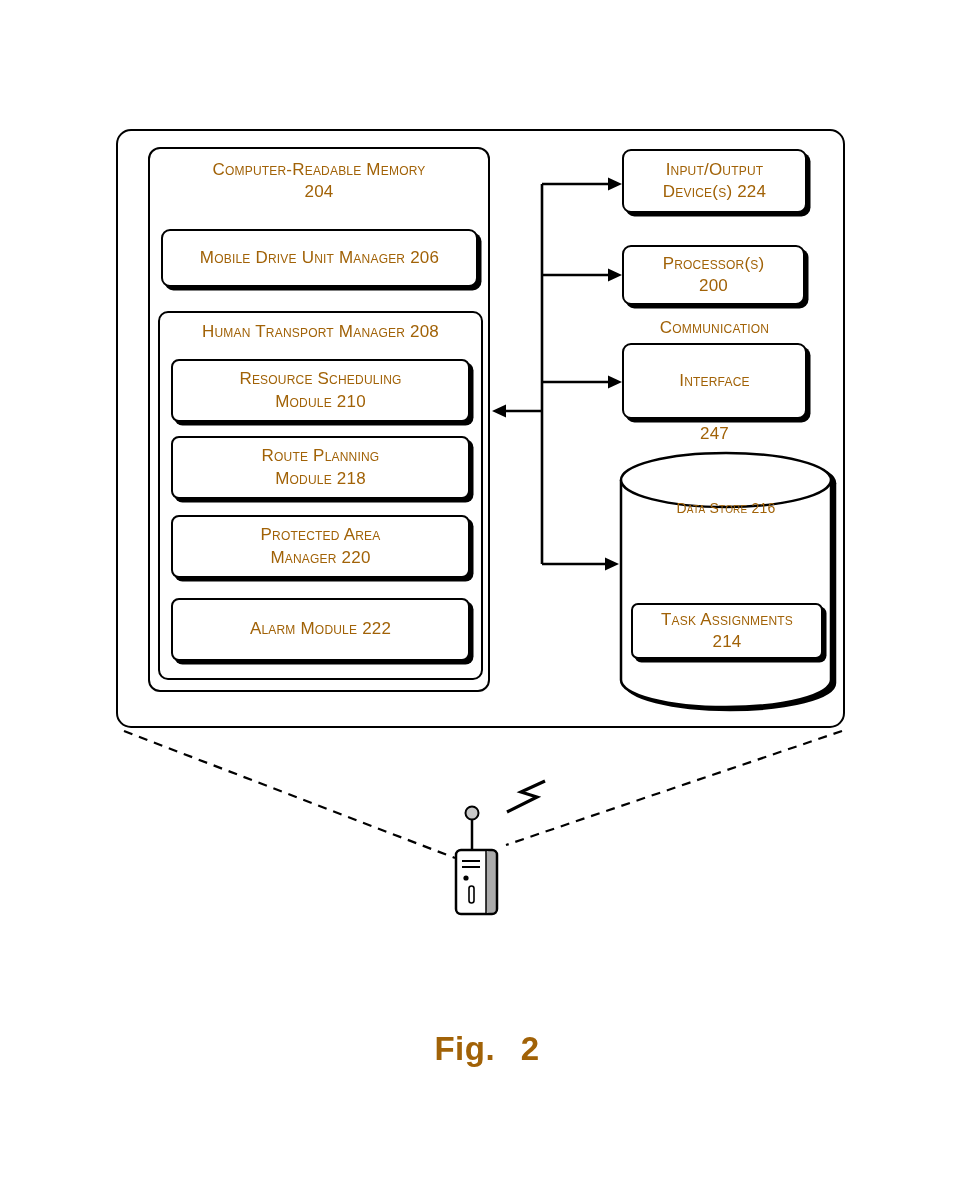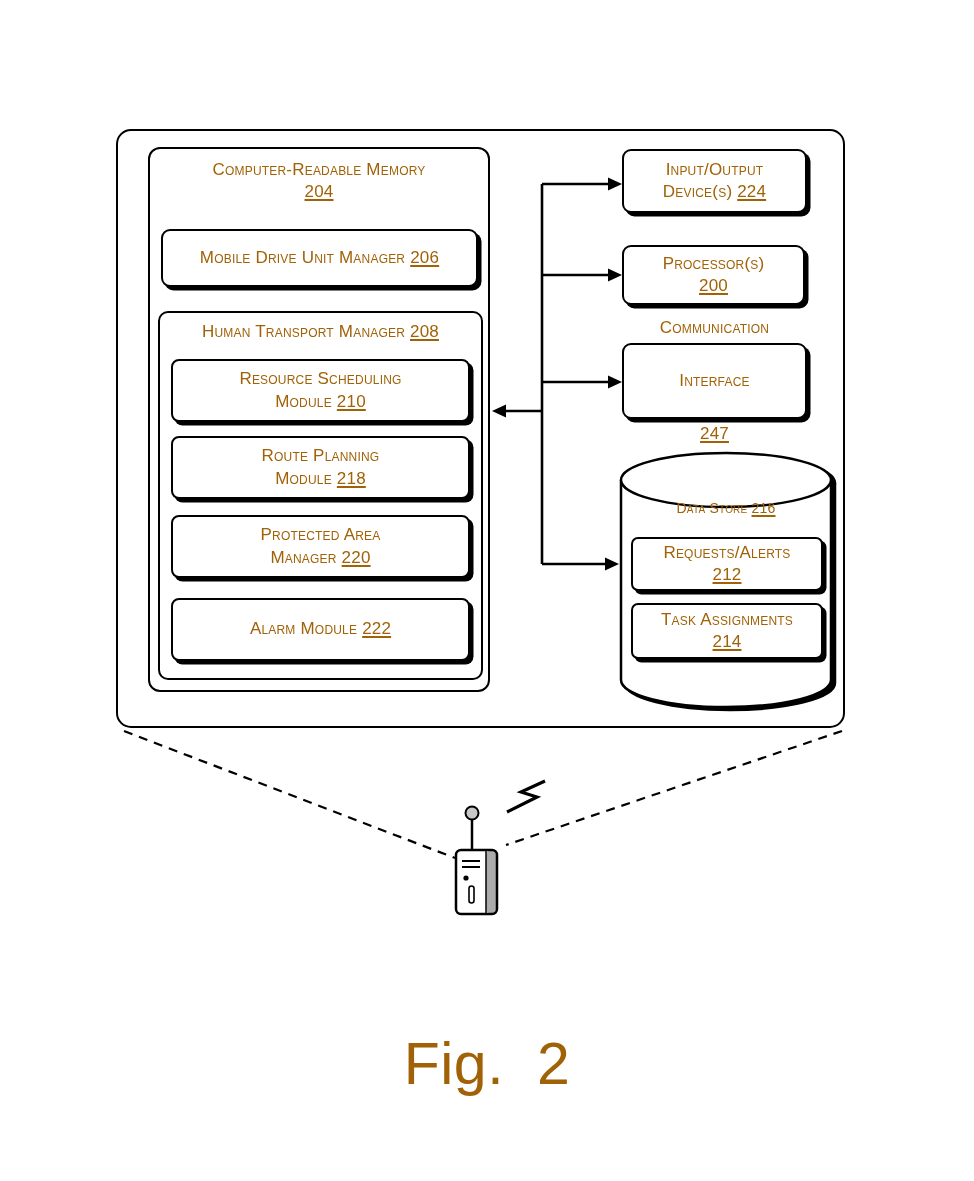--- a/index.html
+++ b/index.html
@@ -4,41 +4,41 @@
 <style>
   html,body{margin:0;padding:0;background:#fff;}
   .page{position:relative;width:974px;height:1181px;background:#ffffff;
         font-family:"Liberation Sans",sans-serif;color:#a16207;overflow:hidden;padding-left:37px;}
   .overlay{position:absolute;left:0;top:0;z-index:1;pointer-events:none;}
   .box{position:absolute;z-index:2;background:#fff;border:2.2px solid #000;box-sizing:border-box;
        display:flex;flex-direction:column;align-items:center;justify-content:center;text-align:center;
        font-size:17px;line-height:1.3;font-variant:small-caps;letter-spacing:0.2px;}
   .topalign{justify-content:flex-start;}
   .shadow{box-shadow:3.5px 3.5px 0 #000;}
-  .ref{text-decoration:underline;text-underline-offset:2px;text-decoration-thickness:1.5px;margin-top:41px;}
+  .ref{text-underline-offset:2px;text-decoration-thickness:1.5px;margin-top:41px;}
   .line{display:block;}
   .plain{position:absolute;z-index:2;text-align:center;font-size:14px;font-variant:small-caps;letter-spacing:0.2px;line-height:1.3;}
 
   .b-outer{left:116px;top:129px;width:729px;height:599px;border-width:2.6px;border-radius:15px;background:transparent;}
   .b-memory{left:148px;top:147px;width:342px;height:545px;border-radius:12px;padding-top:10px;}
   .b-mdu{left:161px;top:229px;width:317px;height:58px;border-radius:9px;}
   .b-htm{left:158px;top:311px;width:325px;height:369px;border-radius:10px;padding-top:8px;background:transparent;}
   .b-rsm{left:171px;top:359px;width:299px;height:63px;border-radius:8px;}
   .b-rpm{left:171px;top:436px;width:299px;height:63px;border-radius:8px;}
   .b-pam{left:171px;top:515px;width:299px;height:63px;border-radius:8px;}
   .b-alarm{left:171px;top:598px;width:299px;height:63px;border-radius:8px;}
   .b-io{left:622px;top:149px;width:185px;height:64px;border-radius:9px;}
   .b-proc{left:622px;top:245px;width:183px;height:60px;border-radius:9px;}
   .b-comm{left:622px;top:343px;width:185px;height:76px;border-radius:9px;gap:31px;}
   .lbl-ds{left:621px;top:499px;width:210px;}
   .b-req{left:631px;top:537px;width:192px;height:54px;border-radius:7px;}
   .b-task{left:631px;top:603px;width:192px;height:56px;border-radius:7px;}
   .lbl-mgmt{left:339px;top:920px;width:300px;}
-  .caption{position:absolute;left:0;top:1030px;width:974px;text-align:center;font-size:59px;
-           font-weight:normal;word-spacing:16px;letter-spacing:0.5px;z-index:2;}
+  .caption{position:absolute;left:0;top:1030px;width:974px;text-align:center;font-size:33px;
+           font-weight:bold;word-spacing:16px;letter-spacing:0.5px;z-index:2;}
 </style>
 </head>
 <body>
 
 <div class="page">
 
   <svg class="overlay" width="974" height="1181" viewBox="0 0 974 1181">
 
     <g>
       <g transform="translate(4,3)" stroke="#000" stroke-width="2.5" fill="#000">
@@ -131,24 +131,20 @@
   <div class="box shadow b-comm">
     <div class="line"><span>Communication</span></div>
     <div class="line"><span>Interface</span></div>
     <div class="line"><span class="ref">247</span></div>
   </div>
 
   <div class="plain lbl-ds">
     <span>Data Store</span> <span class="ref">216</span>
   </div>
 
-  <div class="box shadow b-req">
-    <div class="line"><span>Requests/Alerts</span></div>
-    <div class="line"><span class="ref">212</span></div>
-  </div>
 
   <div class="box shadow b-task">
     <div class="line"><span>Task Assignments</span></div>
     <div class="line"><span class="ref">214</span></div>
   </div>
 
 
   <div class="caption">Fig. 2</div>
 
 </div>

